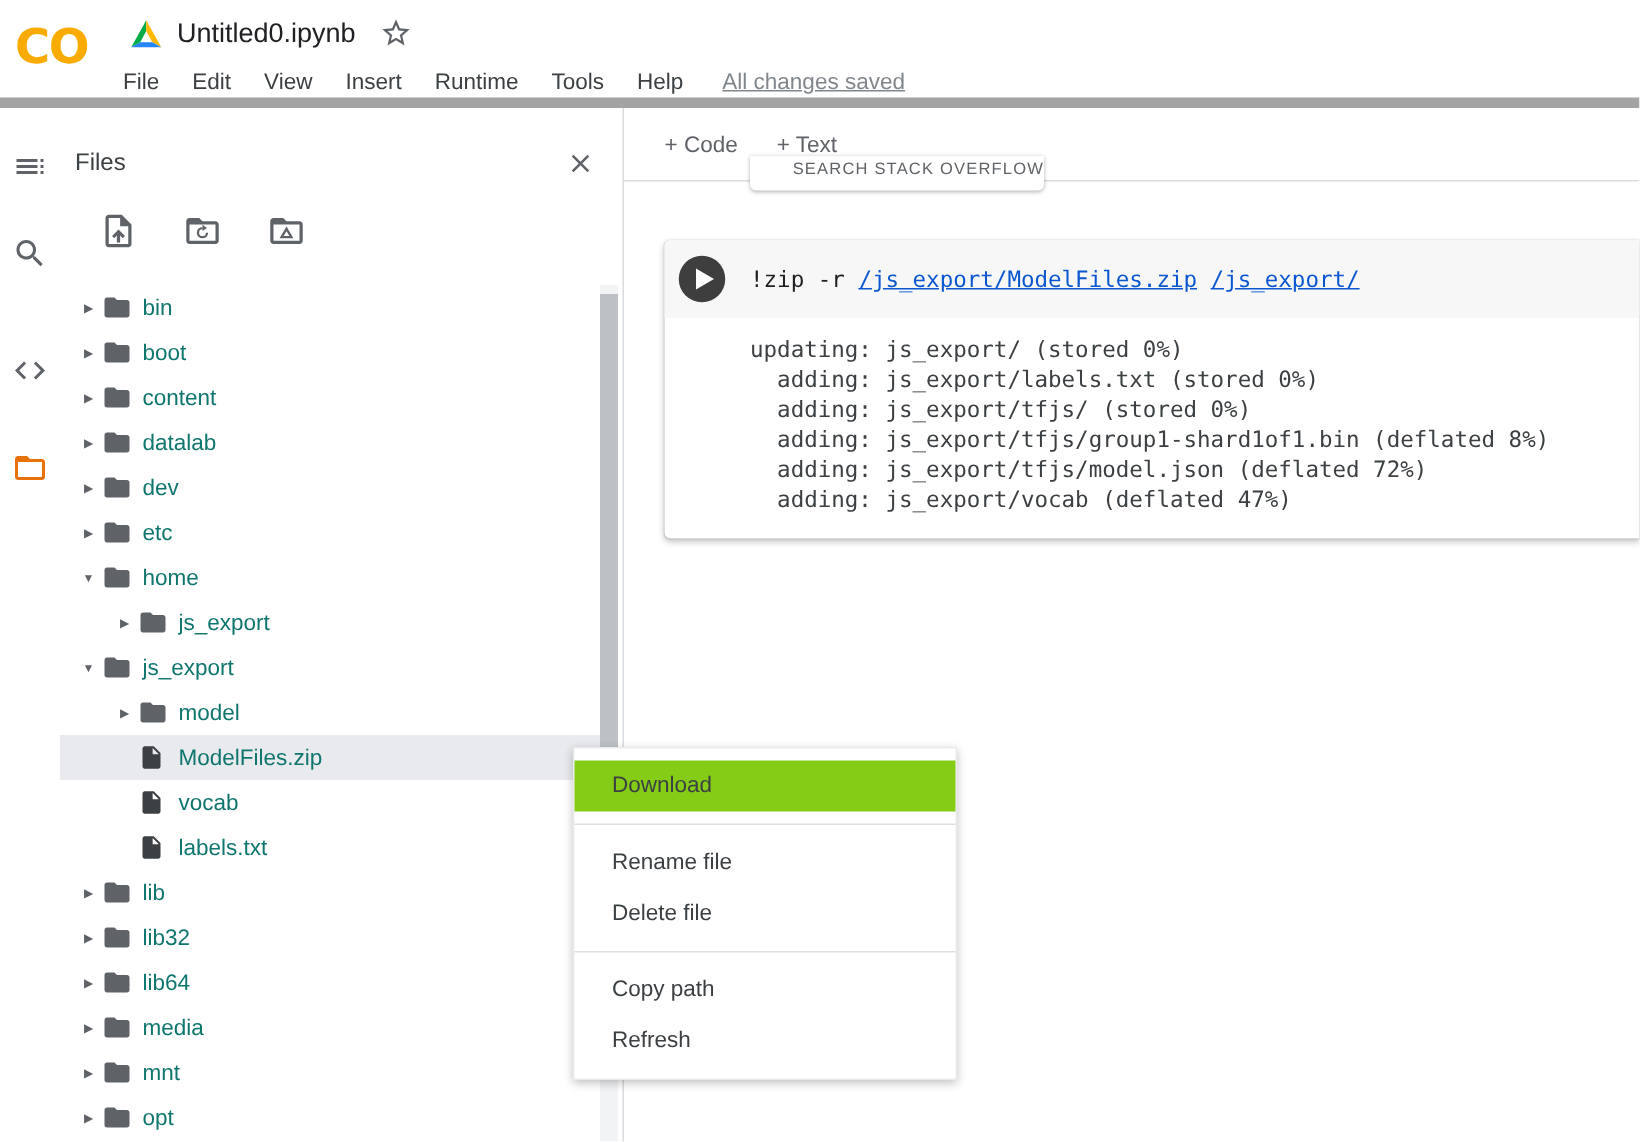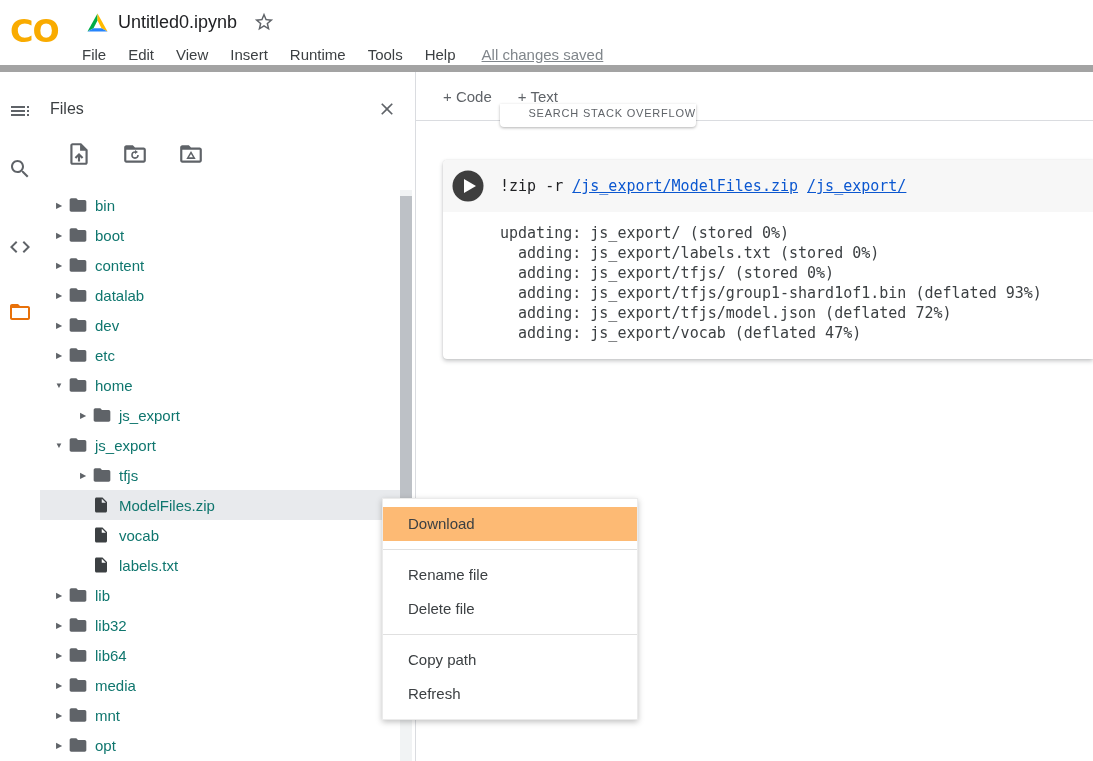--- a/index.html
+++ b/index.html
@@ -63,21 +63,21 @@
   .code-plain { color: #202124; }
   .code-link { color: #0b57d0; text-decoration: underline; cursor: pointer; }
   .cell-output { padding: 11px 8px 16px 57px; font-family: "DejaVu Sans Mono", monospace;
     font-size: 15px; color: #3c4043; }
   .out-line { white-space: pre; line-height: 20px; }
 
   
   .context-menu { position: absolute; left: 382px; top: 498px; width: 256px; background: #fff;
     border: 1px solid #ebebeb; box-shadow: 0 2px 6px rgba(0,0,0,0.25); padding: 8px 0; z-index: 30; }
   .ctx-item { height: 34px; line-height: 34px; padding-left: 25px; font-size: 15px; color: #3c4043; cursor: pointer; }
-  .ctx-item.highlighted { background: #fdba74; }
+  .ctx-item.highlighted { background: #84cc16; }
   .ctx-divider { border-top: 1px solid #e0e0e0; margin: 8px 0; }
 </style>
 </head>
 <body>
 
 <div class="app">
 
   <header class="topbar">
     <div class="logo">CO</div>
     <div class="title-row">
@@ -227,21 +227,21 @@
           </span>
           <span class="tl">js_export</span>
         </div>
         <div class="tree-row" style="padding-left: 34px;">
           <span class="tw">▶</span>
           <span class="ti">
             <svg width="20" height="20" viewBox="0 0 24 24" fill="#5f6368">
               <path d="M10 4H4c-1.1 0-2 .9-2 2v12c0 1.1.9 2 2 2h16c1.1 0 2-.9 2-2V8c0-1.1-.9-2-2-2h-8l-2-2z"></path>
             </svg>
           </span>
-          <span class="tl">tfjs</span>
+          <span class="tl">model</span>
         </div>
         <div class="tree-row selected" style="padding-left: 34px;">
           <span class="tw"></span>
           <span class="ti">
             <svg width="18" height="18" viewBox="0 0 24 24" fill="#3c4043">
               <path d="M6 2c-1.1 0-2 .9-2 2v16c0 1.1.9 2 2 2h12c1.1 0 2-.9 2-2V8l-6-6H6zm7 7V3.5L18.5 9H13z"></path>
             </svg>
           </span>
           <span class="tl">ModelFiles.zip</span>
         </div>
@@ -338,21 +338,21 @@
             <circle cx="16" cy="16" r="15.5" fill="#1f1f1f" opacity="0.86"></circle>
             <polygon points="12,9 24,16 12,23" fill="#ffffff"></polygon>
           </svg>
         </span>
         <span class="code-line" id="code-line"><span class="code-plain">!zip -r </span><span class="code-link">/js_export/ModelFiles.zip</span><span class="code-plain"> </span><span class="code-link">/js_export/</span></span>
       </div>
       <div class="cell-output" id="cell-output">
           <div class="out-line">updating: js_export/ (stored 0%)</div>
           <div class="out-line">  adding: js_export/labels.txt (stored 0%)</div>
           <div class="out-line">  adding: js_export/tfjs/ (stored 0%)</div>
-          <div class="out-line">  adding: js_export/tfjs/group1-shard1of1.bin (deflated 93%)</div>
+          <div class="out-line">  adding: js_export/tfjs/group1-shard1of1.bin (deflated 8%)</div>
           <div class="out-line">  adding: js_export/tfjs/model.json (deflated 72%)</div>
           <div class="out-line">  adding: js_export/vocab (deflated 47%)</div>
         </div>
     </div>
   </main>
 
   <div class="context-menu" id="context-menu">
       <div class="ctx-item highlighted">Download</div>
       <div class="ctx-divider"></div>
       <div class="ctx-item">Rename file</div>

